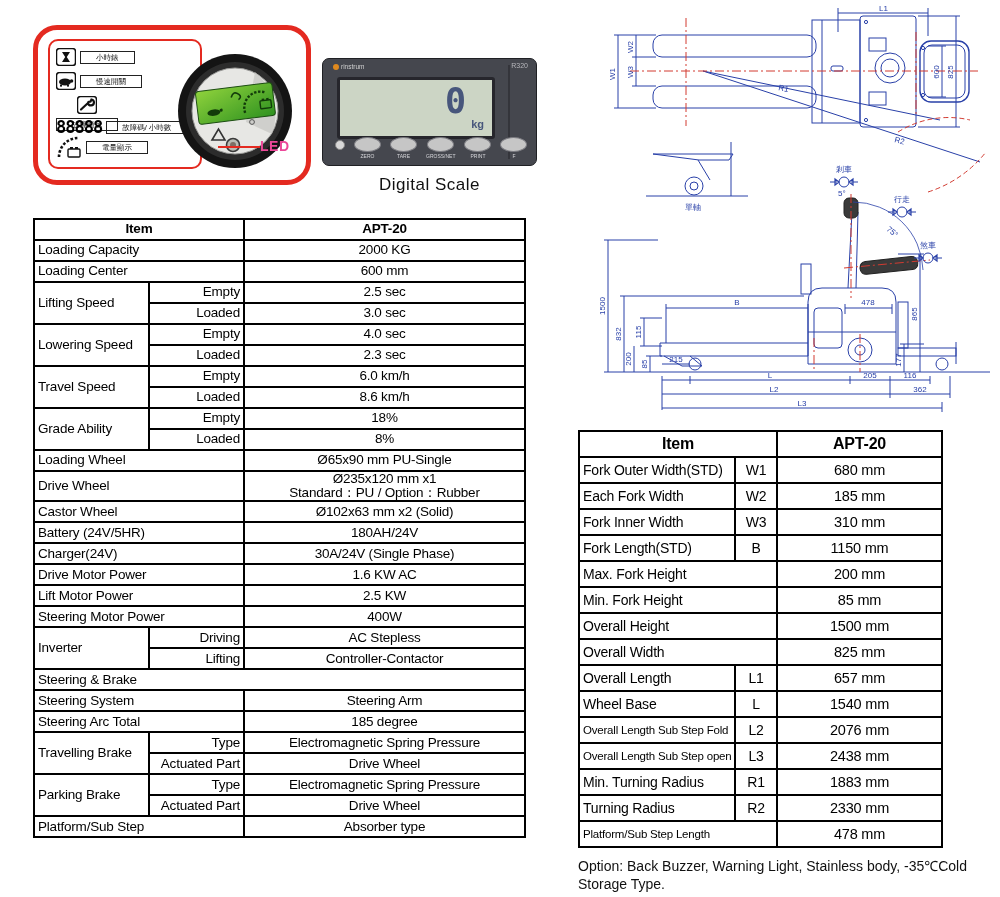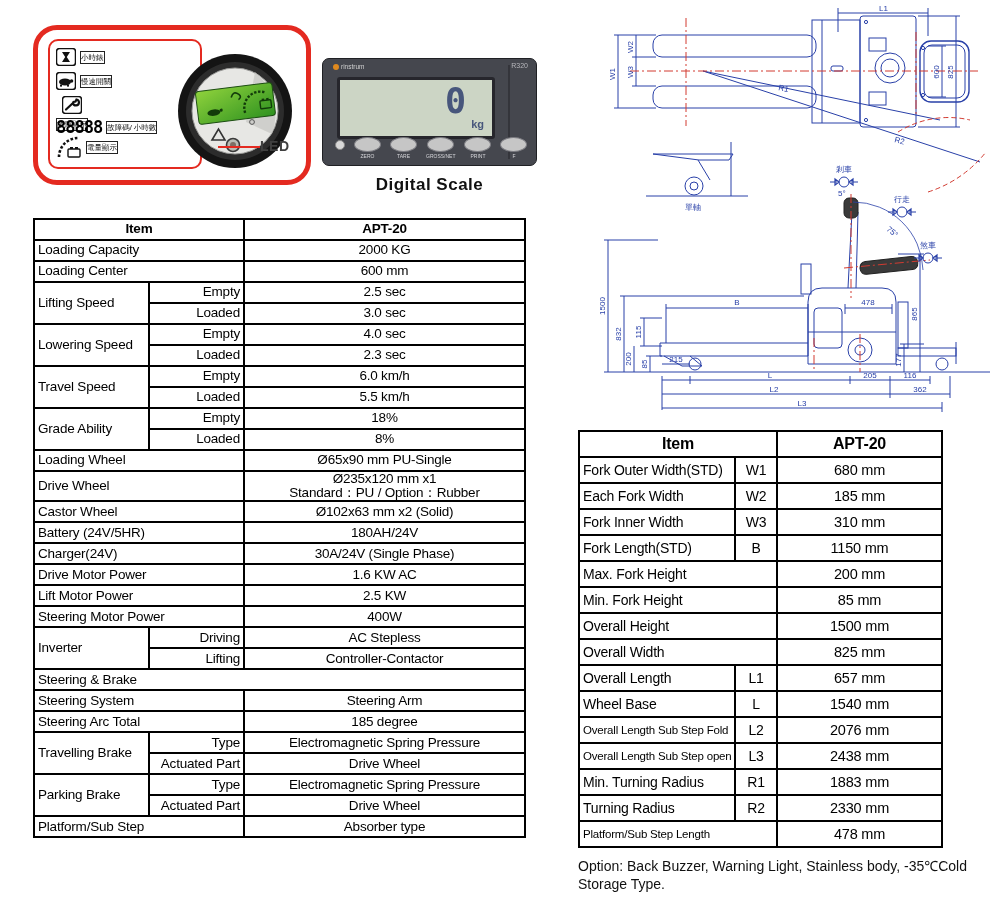--- a/index.html
+++ b/index.html
@@ -6,46 +6,46 @@
   html,body{margin:0;padding:0;background:#fff;}
   body{width:1000px;height:897px;position:relative;font-family:"Liberation Sans",sans-serif;color:#000;overflow:hidden;}
 
   
   .indicator-panel{position:absolute;left:33px;top:25px;width:268px;height:150px;
     border:5px solid #e42a20;border-radius:24px;background:#fff;}
   .legend-box{position:absolute;left:10px;top:9px;width:150px;height:126px;
     border:2px solid #e42a20;border-radius:10px;background:#fff;}
   .legend-row{position:absolute;left:6px;display:flex;align-items:center;gap:4px;}
   .legend-icon{width:20px;height:18px;flex:0 0 auto;}
-  .legend-label{border:1px solid #222;font-size:7.5px;line-height:11px;padding:0 0;white-space:nowrap;color:#111;}
+  .legend-label{border:1px solid #222;font-size:7.5px;line-height:11px;padding:0 15px;white-space:nowrap;color:#111;}
   .seg-digits{font-family:"DejaVu Sans Mono",monospace;font-weight:bold;font-size:17px;letter-spacing:-1px;line-height:17px;}
   .red-arrow{position:absolute;left:158px;top:52px;width:0;height:0;
     border-top:14px solid transparent;border-bottom:14px solid transparent;border-left:22px solid #e42a20;}
   .gauge-wrap{position:absolute;left:138px;top:22px;width:118px;height:118px;}
-  .led-text{position:absolute;left:222px;top:108px;color:#404040;font-weight:bold;font-size:14px;letter-spacing:.5px;}
+  .led-text{position:absolute;left:222px;top:108px;color:#ec4899;font-weight:bold;font-size:14px;letter-spacing:.5px;}
   .led-line{position:absolute;left:180px;top:116px;width:42px;height:0;border-top:2px solid #e42a20;}
 
   
   .scale-fig{position:absolute;left:322px;top:58px;width:215px;}
   .scale-body{position:relative;width:213px;height:106px;background:#45474e;border:1px solid #1f2024;border-radius:7px;}
   .scale-brand{position:absolute;left:10px;top:4px;color:#cfcfcf;font-size:6.5px;display:flex;align-items:center;gap:2px;}
   .brand-dot{width:6px;height:6px;border-radius:50%;background:#e08a1e;display:inline-block;}
   .scale-model{position:absolute;right:8px;top:3px;color:#b7b7bc;font-size:7px;}
   .scale-lcd{position:absolute;left:14px;top:18px;width:152px;height:56px;background:#ccd5c5;
     border:3px solid #26262c;border-radius:3px;}
   .lcd-value{position:absolute;right:26px;top:4px;font-size:35px;font-weight:bold;color:#47567c;
     font-family:"DejaVu Sans Mono",monospace;line-height:1;}
   .lcd-unit{position:absolute;right:8px;bottom:6px;font-size:11px;font-weight:bold;color:#47567c;}
   .scale-right-seam{position:absolute;right:26px;top:6px;bottom:6px;width:2px;background:#34353b;}
   .scale-btn-row{position:absolute;left:12px;bottom:6px;display:flex;gap:9px;align-items:flex-start;}
   .scale-btn{display:flex;flex-direction:column;align-items:center;gap:1px;}
   .btn-oval{width:25px;height:13px;border-radius:50%/50%;background:#c6c6c6;border:1px solid #7c7c82;}
   .btn-label{font-size:5px;color:#d6d6da;white-space:nowrap;}
   .scale-indicator-dot{width:8px;height:8px;border-radius:50%;background:#d8d8d8;border:1px solid #888;margin-top:3px;}
-  .scale-caption{margin-top:9px;text-align:center;font-size:17px;color:#111;letter-spacing:.5px;font-weight:bold;}
+  .scale-caption{margin-top:9px;text-align:center;font-size:17px;color:#111;letter-spacing:.5px;}
 
   
   .drawings{position:absolute;left:598px;top:2px;width:400px;height:422px;}
   .drawings svg{display:block;}
   .dw-t{font-size:8px;fill:#2940a8;font-family:"Liberation Sans",sans-serif;}
 
   
   table{border-collapse:collapse;table-layout:fixed;background:#fff;}
   td{border:2px solid #000;padding:0 3px;overflow:hidden;white-space:nowrap;}
   #spec-table{position:absolute;left:33px;top:218px;width:491px;}
@@ -413,21 +413,21 @@
         <td class="sub">Loaded</td>
         <td class="val">2.3 sec</td>
       </tr>
       <tr>
         <td class="lbl" rowspan="2">Travel Speed</td>
         <td class="sub">Empty</td>
         <td class="val">6.0 km/h</td>
       </tr>
       <tr>
         <td class="sub">Loaded</td>
-        <td class="val">5.5 km/h</td>
+        <td class="val">8.6 km/h</td>
       </tr>
       <tr>
         <td class="lbl" rowspan="2">Grade Ability</td>
         <td class="sub">Empty</td>
         <td class="val">18%</td>
       </tr>
       <tr>
         <td class="sub">Loaded</td>
         <td class="val">8%</td>
       </tr>

